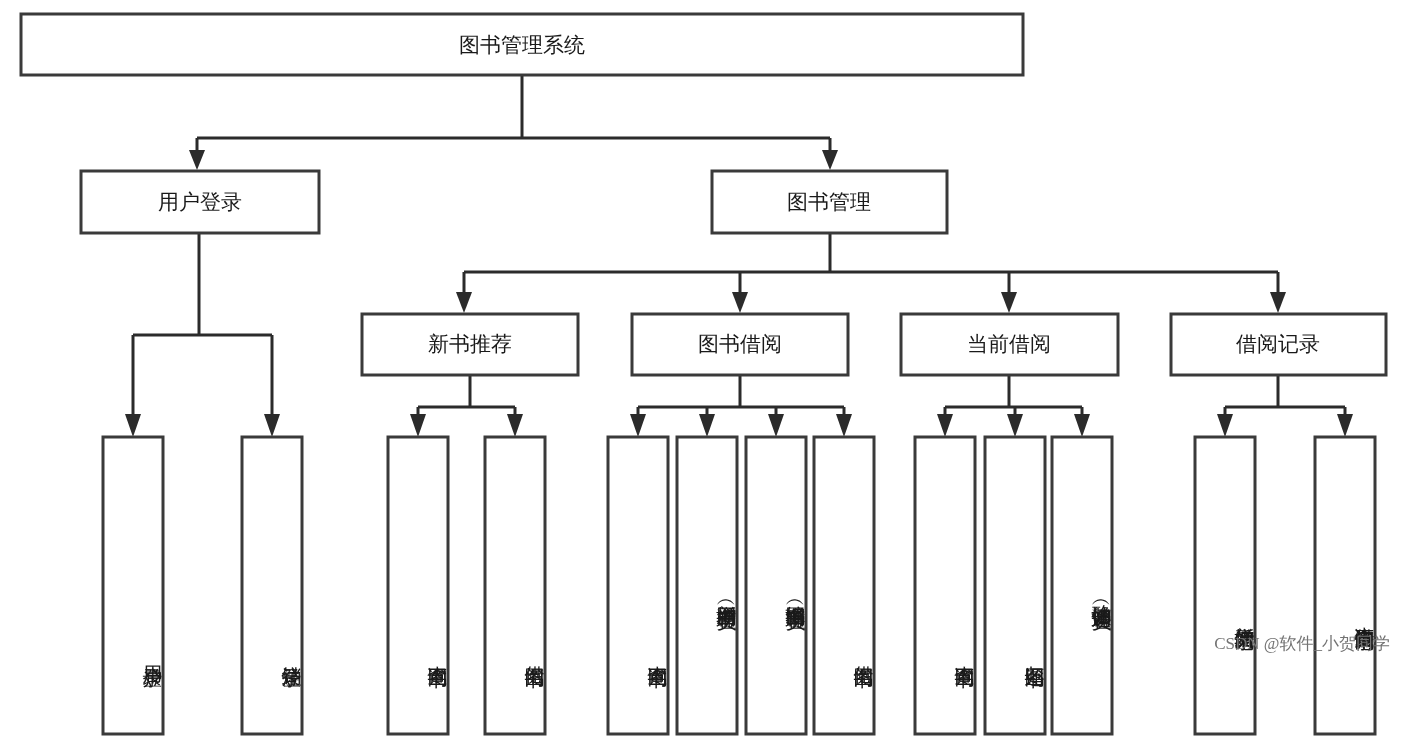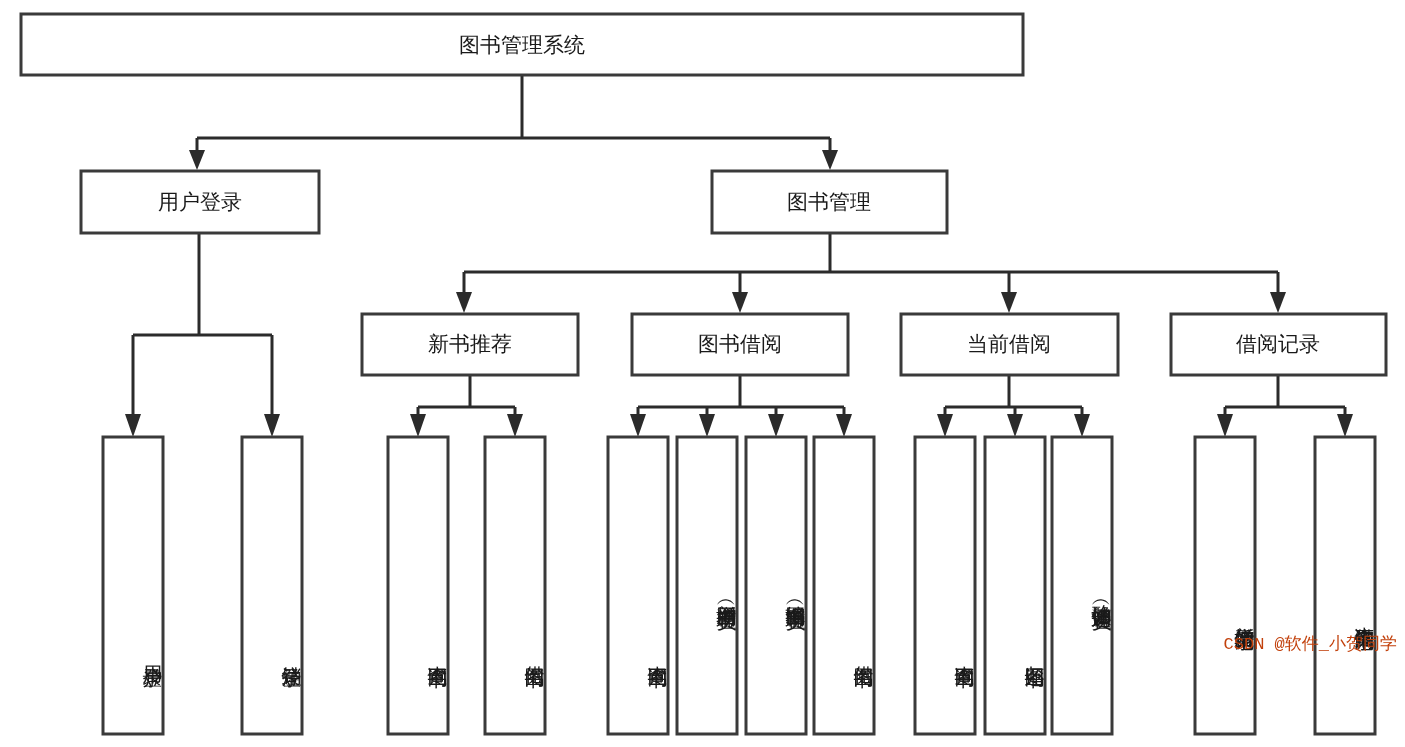--- a/index.html
+++ b/index.html
@@ -57,25 +57,25 @@
     color: #1a1a1a;
     letter-spacing: 1px;
     display: flex;
     align-items: flex-start;
     justify-content: center;
     white-space: nowrap;
     pointer-events: none;
   }
   .watermark {
     position: absolute;
-    right: 8px;
+    right: 15px;
     bottom: 6px;
-    font-family: Liberation Mono, monospace;
+    font-family: Liberation Serif, serif;
     font-size: 17px;
-    color: #c2410c;
+    color: #737373;
     white-space: nowrap;
   }
 </style>
 </head>
 <body>
 
 <div id="diagram-root">
 
   <svg id="tree-svg" viewBox="0 0 1405 747">
     <defs></defs>

